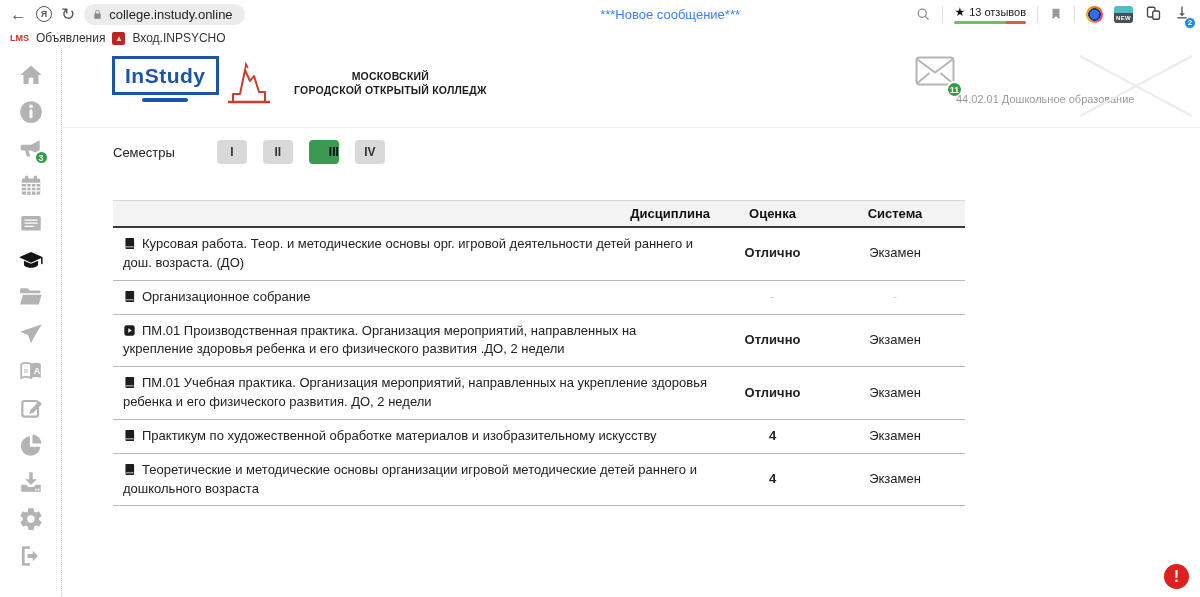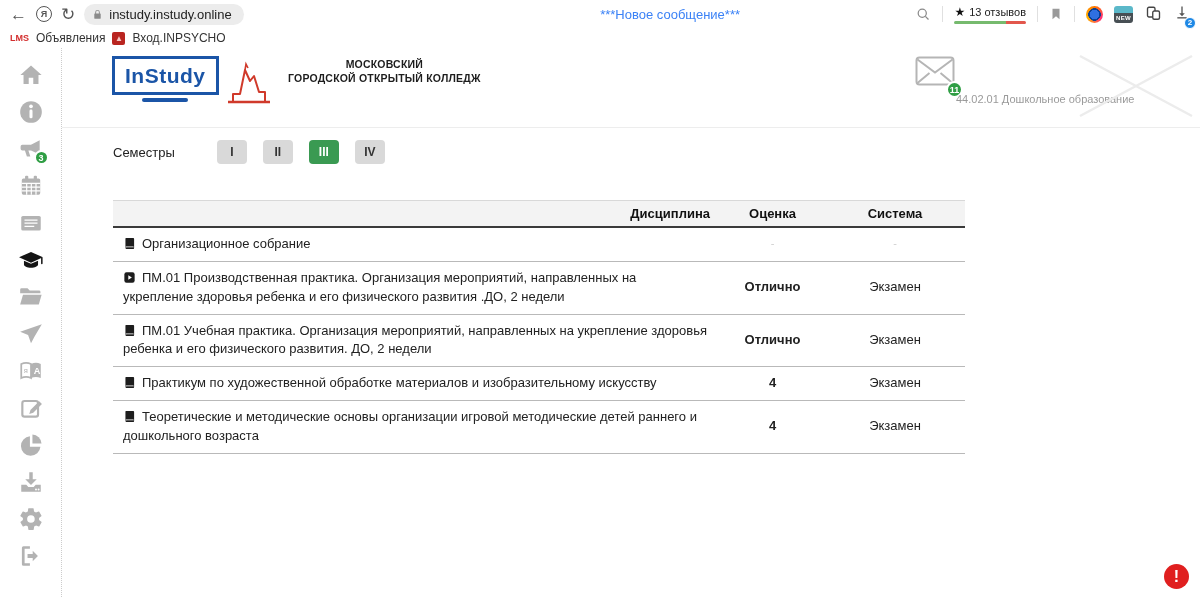--- a/index.html
+++ b/index.html
@@ -43,36 +43,36 @@
   .mini-badge { position:absolute; right:-5px; bottom:-3px; width:15px; height:15px; border-radius:50%;
     background:#2f9e44; border:2px solid #fff; color:#fff; font-size:9px; font-weight:bold;
     display:flex; align-items:center; justify-content:center; }
 
   .content { position:absolute; left:62px; top:0; right:0; bottom:0; }
 
   
   .logo-instudy { position:absolute; left:50px; top:8px; display:flex; flex-direction:column; align-items:center; }
   .monitor { border:3.5px solid #1b55a7; border-radius:0; padding:5px 10px 4px; color:#1b55a7; font-weight:bold; font-size:21px; letter-spacing:.5px; }
   .stand { width:46px; height:3.5px; background:#1b55a7; margin-top:3px; border-radius:2px; }
-  .logo-college { position:absolute; left:158px; top:10px; display:flex; gap:10px; }
+  .logo-college { position:absolute; left:158px; top:10px; display:flex; align-items:center; gap:16px; }
   .college-text { text-align:center; font-size:10.5px; font-weight:bold; color:#1d1d1d; text-transform:uppercase; line-height:1.3; letter-spacing:.2px; }
   .mail-wrap { position:absolute; left:853px; top:8px; width:44px; height:36px; }
   .mail-badge { position:absolute; right:-4px; bottom:-6px; width:17px; height:17px; border-radius:50%;
     background:#2f9e44; border:2px solid #fff; color:#fff; font-size:9px; font-weight:bold;
     display:flex; align-items:center; justify-content:center; }
   .program-label { position:absolute; left:894px; top:45px; font-size:11px; color:#9a9a9a; }
   .close-x { position:absolute; right:0; top:2px; }
   .head-divider { position:absolute; left:0; right:0; top:79px; border-top:1px solid #ededed; }
 
   
   .semesters { position:absolute; left:51px; top:92px; display:flex; align-items:center; }
   .sem-label { font-weight:normal; font-size:13px; color:#222; margin-right:42px; }
   .sem-btn { width:30px; height:24px; border:none; border-radius:4px; background:#d9d9d9; color:#333;
     font-family:"Liberation Sans",sans-serif; font-weight:bold; font-size:12px; margin-right:16px; cursor:pointer; }
-  .sem-btn.active { background:#3a9a52; color:#ffffff; }
+  .sem-btn.active { background:#3a9a52; color:#000000;text-align:right; }
 
   
   .gradetable { position:absolute; left:51px; top:152px; width:852px; border-collapse:collapse; }
   .gradetable th { background:#f3f3f3; border-top:1px solid #d8d8d8; border-bottom:2px solid #3a3a3a;
     font-size:13px; color:#111; padding:5px 10px; text-align:right; }
   .gradetable th.c, .gradetable td.c { text-align:center; }
   .gradetable td { border-bottom:1px solid #b9b9b9; padding:7px 10px; font-size:13px; color:#222; line-height:1.45; }
   .col-grade { width:105px; font-weight:bold; color:#111; }
   .col-system { width:140px; color:#b5b5b5; }
   td.dash { color:#cfcfcf; font-weight:normal; font-size:11px; }
@@ -87,21 +87,21 @@
 <body>
 
 <div class="topbar">
   <span class="tb-glyph">←</span>
   <span class="yandex-circle">Я</span>
   <span class="tb-glyph">↻</span>
   <span class="url-pill">
     <svg width="11" height="11" viewBox="0 0 24 24">
         <path fill="#8a8a8a" d="M7 10V7a5 5 0 0 1 10 0v3h1a1 1 0 0 1 1 1v9a1 1 0 0 1-1 1H6a1 1 0 0 1-1-1v-9a1 1 0 0 1 1-1zm2 0h6V7a3 3 0 0 0-6 0z"></path>
       </svg>
-    <span>instudy.instudy.online</span>
+    <span>college.instudy.online</span>
   </span>
   <span class="tab-title">***Новое сообщение***</span>
 
   <div class="topbar-right">
     <svg width="15" height="15" viewBox="0 0 24 24">
         <circle cx="10" cy="10" r="6.5" fill="none" stroke="#8a8a8a" stroke-width="2"></circle>
         <path d="M15 15l5 5" stroke="#8a8a8a" stroke-width="2"></path>
       </svg>
     <span class="vdiv"></span>
     <div class="reviews">
@@ -252,20 +252,34 @@
 
     <table class="gradetable">
       <thead>
         <tr>
           <th>Дисциплина</th>
           <th class="c">Оценка</th>
           <th class="c">Система</th>
         </tr>
       </thead>
       <tbody id="grades-body">
+  <tr>
+    <td>
+      <span class="row-icon">
+        <svg class="svg-book" viewBox="0 0 24 24" style="display: inline;">
+                  <path d="M7 2h12a1.5 1.5 0 0 1 1.5 1.5v17A1.5 1.5 0 0 1 19 22H7a2.5 2.5 0 0 1-2.5-2.5v-17A2.5 2.5 0 0 1 7 2z" fill="#1d1d1d"></path>
+                  <path d="M5 17.5h14.5v2H5z" fill="#fff"></path>
+                  <path d="M7 19.5h12.5V22H7a2.5 2.5 0 0 1-2.3-1.6z" fill="#1d1d1d"></path>
+                </svg>
+        
+      </span><span>Курсовая работа. Теор. и методические основы орг. игровой деятельности детей раннего и дош. возраста. (ДО)</span>
+    </td>
+    <td class="c col-grade">Отлично</td>
+    <td class="c col-system">Экзамен</td>
+  </tr>
 
   <tr>
     <td>
       <span class="row-icon">
         <svg class="svg-book" viewBox="0 0 24 24" style="display: inline;">
                   <path d="M7 2h12a1.5 1.5 0 0 1 1.5 1.5v17A1.5 1.5 0 0 1 19 22H7a2.5 2.5 0 0 1-2.5-2.5v-17A2.5 2.5 0 0 1 7 2z" fill="#1d1d1d"></path>
                   <path d="M5 17.5h14.5v2H5z" fill="#fff"></path>
                   <path d="M7 19.5h12.5V22H7a2.5 2.5 0 0 1-2.3-1.6z" fill="#1d1d1d"></path>
                 </svg>
         

